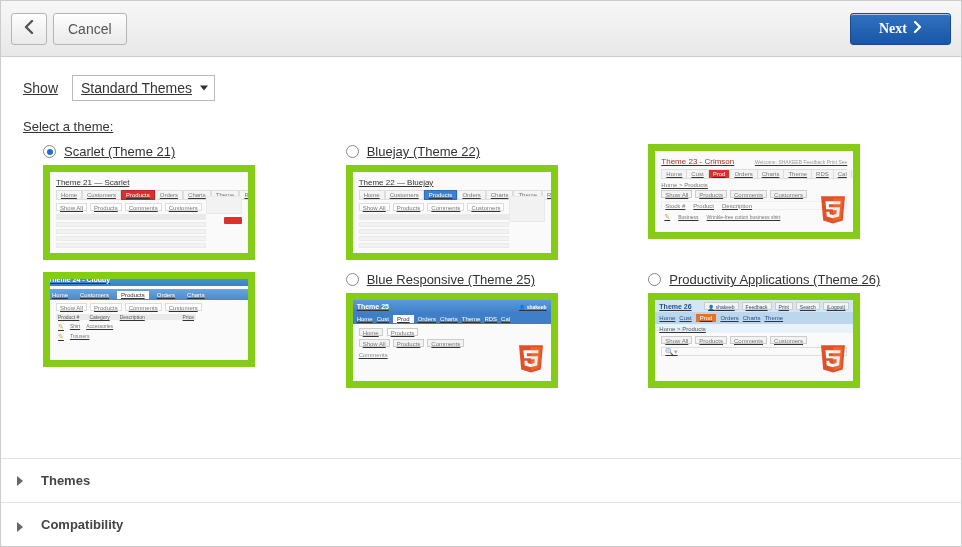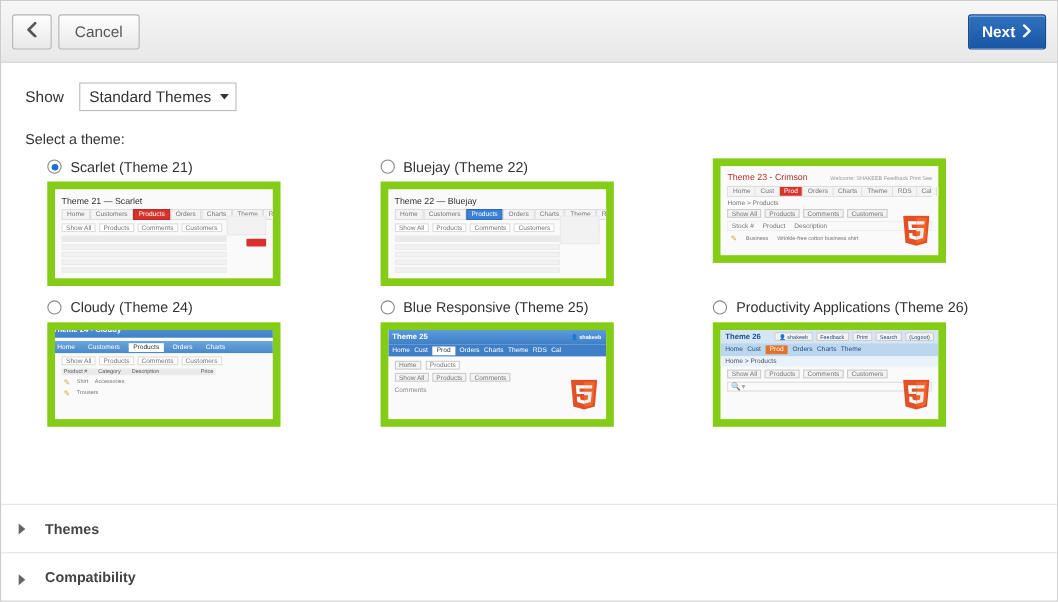--- a/index.html
+++ b/index.html
@@ -41,27 +41,29 @@
     justify-content: center;
     cursor: pointer;
     box-shadow: 0 1px 0 rgba(255,255,255,0.6) inset;
   }
   .btn.icon-only { width: 36px; padding: 0; }
   .btn-primary {
     background: linear-gradient(#2f72c1, #1a56a5);
     border: 1px solid #184b91;
     color: #fff;
     font-weight: bold;
-    padding: 0 12px;
+    padding: 0 28px;
+    font-family: Liberation Serif, serif;
   }
   .spacer { flex: 1; }
   .content {
     padding: 18px 22px 0 22px;
     flex: 1;
     overflow: hidden;
+    text-decoration: underline;
   }
   .filter-row {
     display: flex;
     align-items: center;
     gap: 14px;
     margin-bottom: 12px;
   }
   .filter-label { font-size: 14px; }
   .select {
     height: 26px;
@@ -328,24 +330,20 @@
                 <path fill="#e34f26" d="M41 460L0 0h451l-41 460-185 52"></path>
                 <path fill="#ef652a" d="M226 472l149-41 35-394H226"></path>
                 <path fill="#fff" d="M226 208h-75l-5-58h80V94H84l13 150h129zM226 355l-64-17-4-45h-56l7 89 117 32z"></path>
                 <path fill="#ebebeb" d="M226 208v56h70l-7 73-63 17v59l116-32 16-173zM226 94v56h137l5-56z"></path>
               </svg>
           </div>
         </div>
       </div>
 
       <div class="theme-option">
-        <div class="theme-head">
-          <span class="radio"></span>
-          <span class="theme-label">Cloudy (Theme 24)</span>
-        </div>
         <div class="thumb" style="padding:0 0 6px 0;">
           <div class="bluebar">
               <span>Theme 24 - Cloudy</span>
             </div>
           <div class="bluebar2" style="background:linear-gradient(#6aa6df,#4a88c9);">
             <span class="mini-tab" style="background:transparent;border:none;color:#fff;">Home</span>
             <span class="mini-tab" style="background:transparent;border:none;color:#fff;">Customers</span>
             <span class="mini-tab active-white" style="border:none;">Products</span>
             <span class="mini-tab" style="background:transparent;border:none;color:#fff;">Orders</span>
             <span class="mini-tab" style="background:transparent;border:none;color:#fff;">Charts</span>

